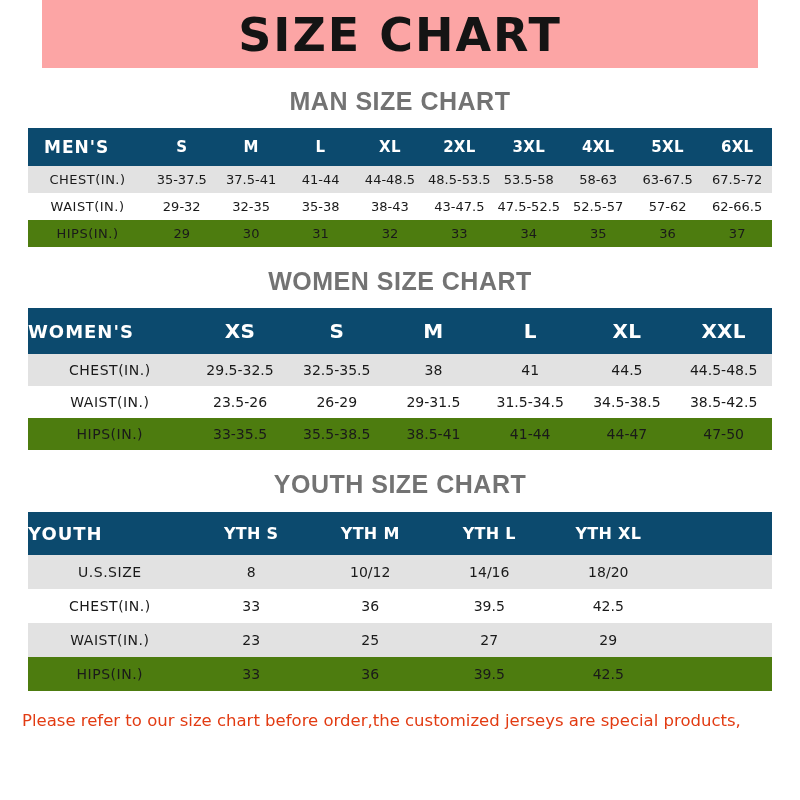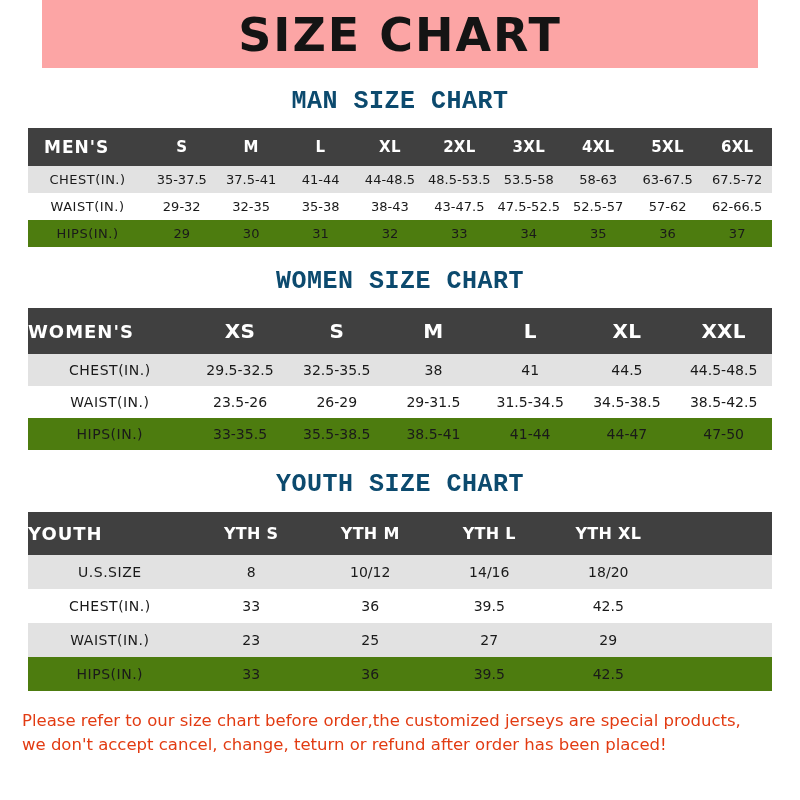--- a/index.html
+++ b/index.html
@@ -44,24 +44,24 @@
     width: 42px;
     height: 68px;
     background: #ffffff;
   }
   .header-notch.left { left: 0; }
   .header-notch.right { right: 0; }
 
   
   .section-title {
     text-align: center;
-    font-family: Liberation Mono, monospace;
+    font-family: Liberation Sans, sans-serif;
     font-weight: bold;
     font-size: 25px;
-    color: #0c4a6e;
+    color: #737373;
     letter-spacing: 0.5px;
   }
   #man-title { margin-top: 19px; margin-bottom: 12px; }
   #women-title { margin-top: 20px; margin-bottom: 12px; }
   #youth-title { margin-top: 20px; margin-bottom: 13px; }
 
   
   .tbl-wrap {
     margin: 0 28px;
   }
@@ -70,21 +70,21 @@
     border-collapse: collapse;
     table-layout: fixed;
   }
   table.size-table th,
   table.size-table td {
     text-align: center;
     font-family: "DejaVu Sans", "Liberation Sans", sans-serif;
   }
   
   table.size-table thead tr {
-    background: #404040;
+    background: #0c4a6e;
   }
   table.size-table thead th {
     color: #ffffff;
     font-weight: bold;
     font-size: 15px;
     padding: 9px 0 9px 0;
     letter-spacing: 0.3px;
   }
   table.size-table thead th.first-col {
     text-align: left;
@@ -313,16 +313,15 @@
           <td>39.5</td>
           <td>42.5</td>
           <td></td>
         </tr>
       </tbody>
     </table>
   </div>
 
   <div class="footer-note">
     <div>Please refer to our size chart before order,the customized jerseys are special products,</div>
-    <div>we don't accept cancel, change, teturn or refund after order has been placed!</div>
   </div>
 
 </div>
 
 </body></html>

